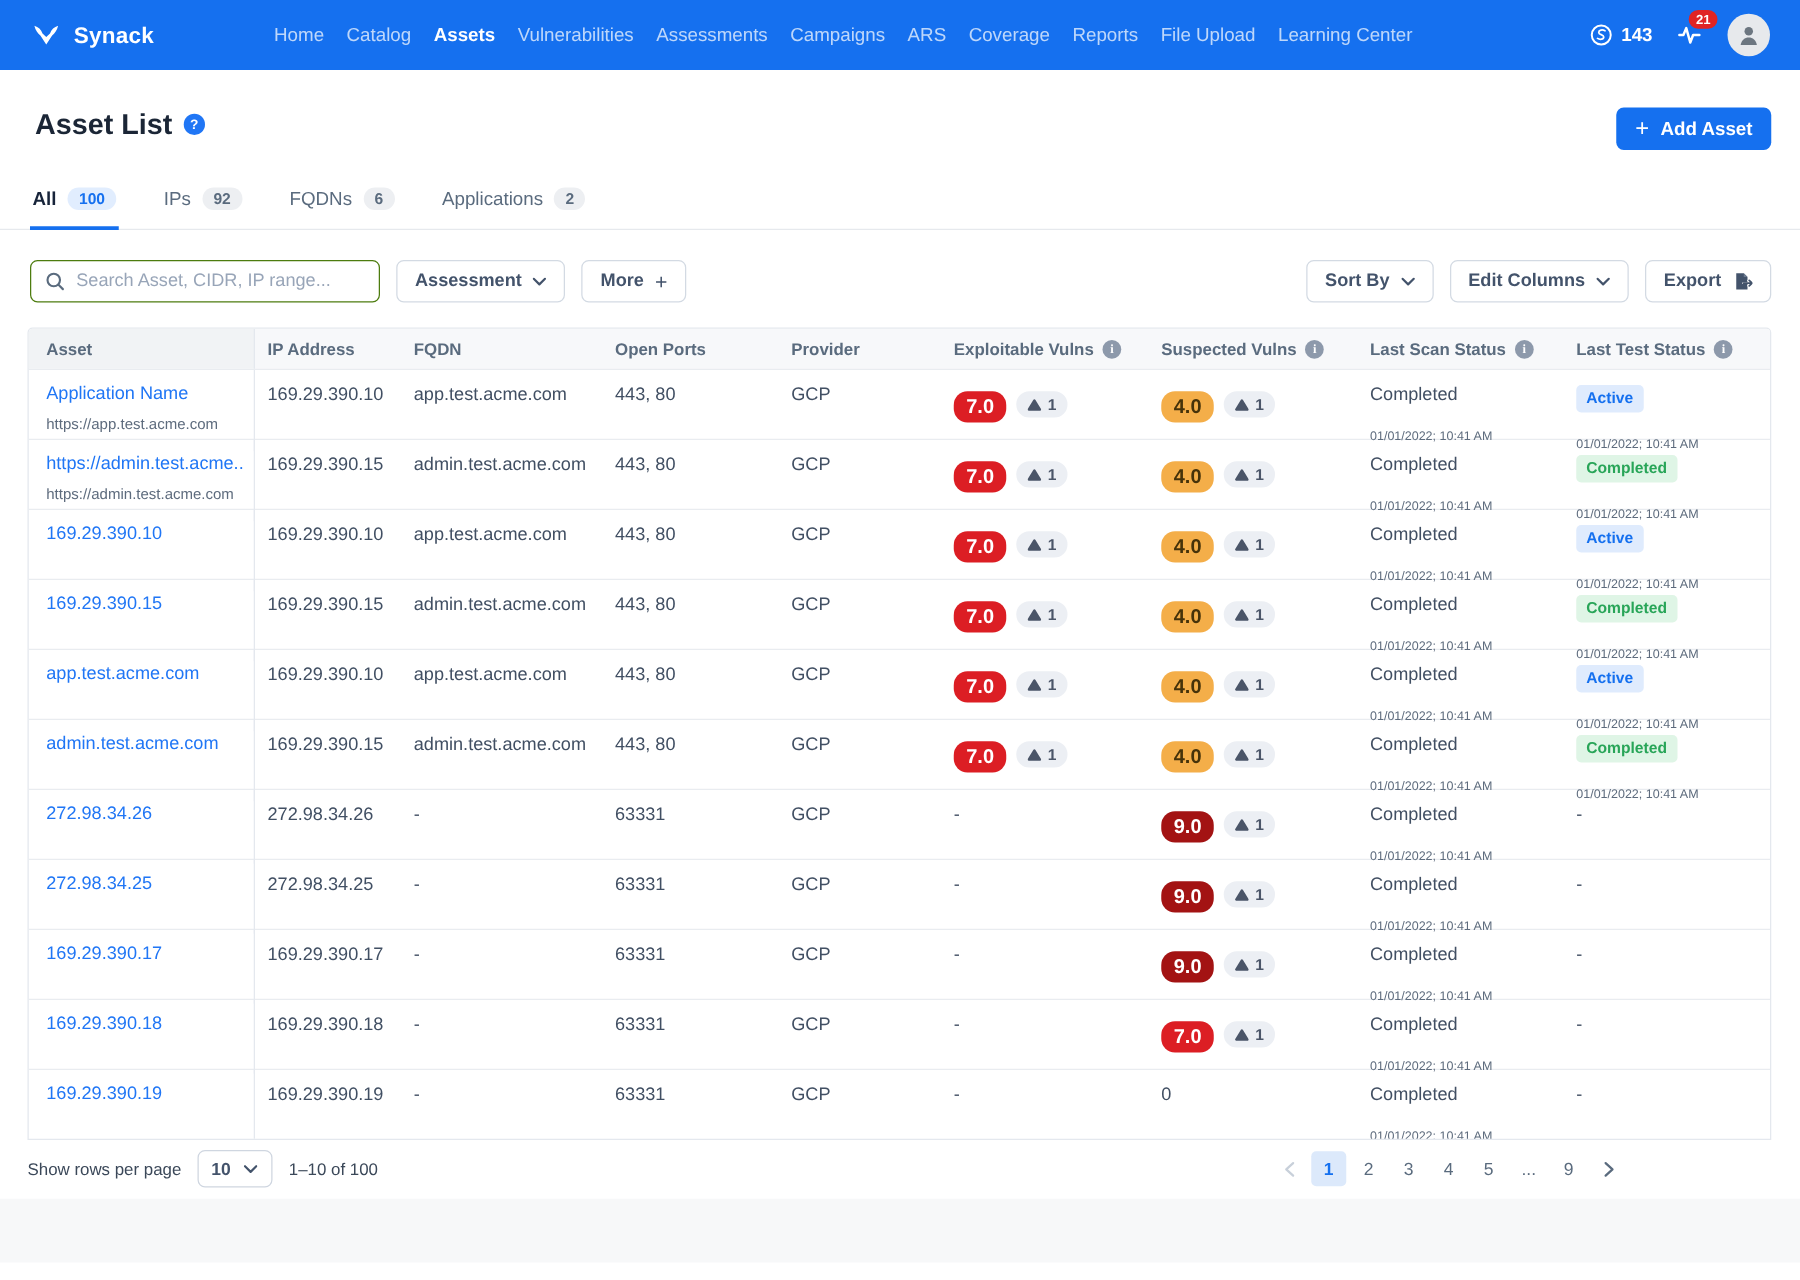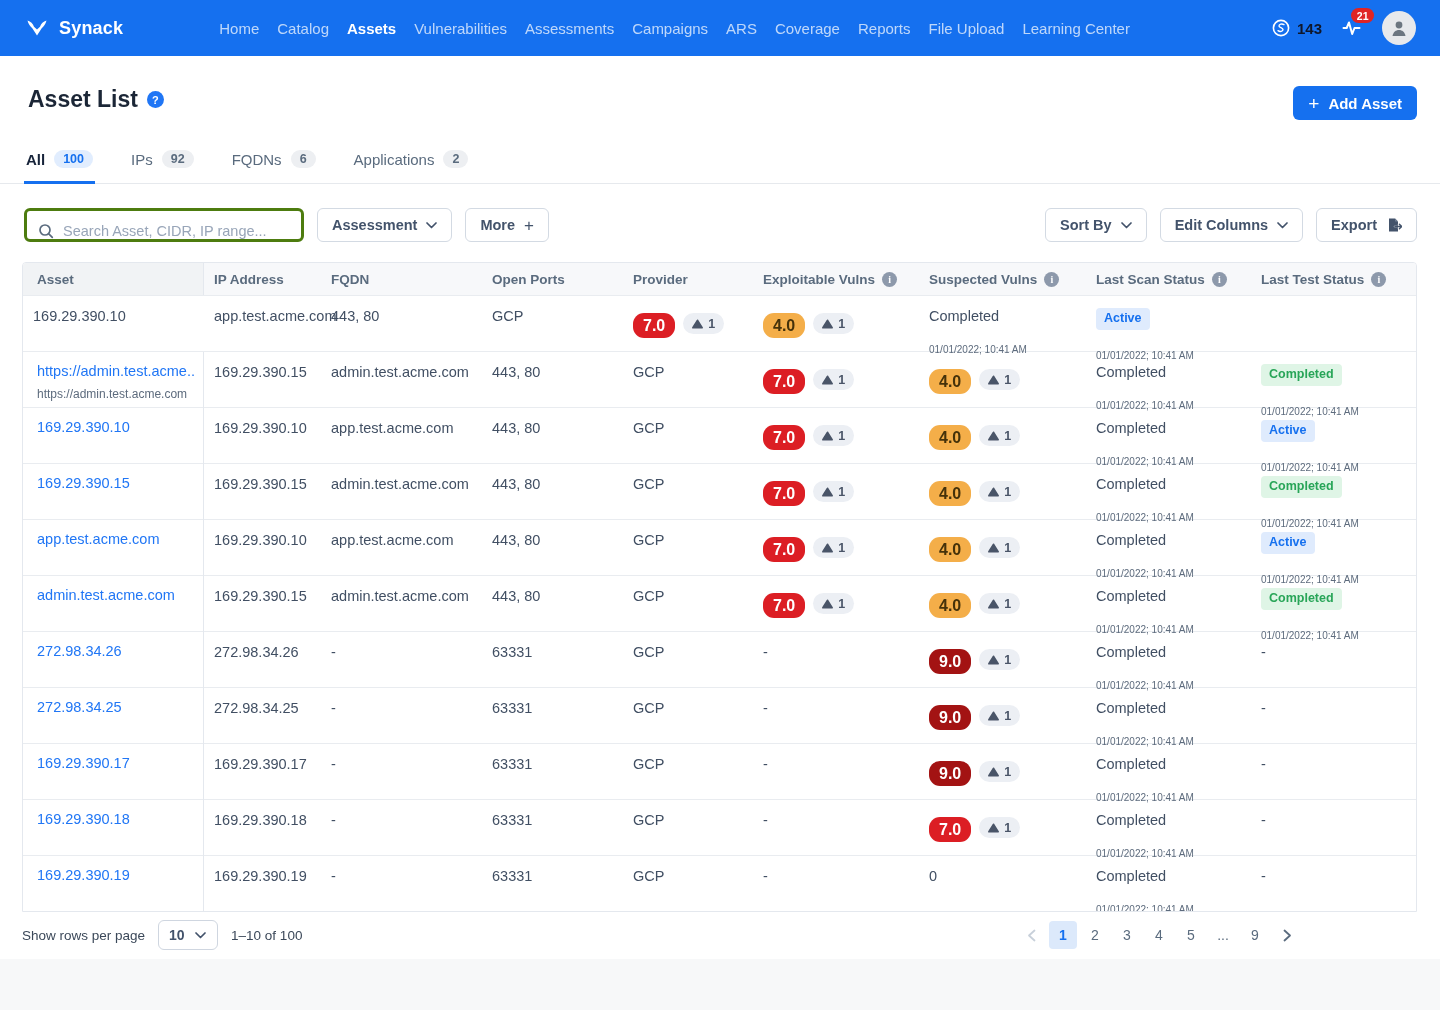--- a/index.html
+++ b/index.html
@@ -11,21 +11,21 @@
     --cols:181px 117px 161px 141px 130px 166px 167px 165px 167px;
   }
 
   
   .topnav{ height:56px; background:var(--blue); display:flex; align-items:center; padding:0 24px; }
   .brand{ display:flex; align-items:center; gap:9px; color:#fff; font-size:18px; font-weight:700; letter-spacing:.2px; }
   .nav-items{ display:flex; gap:18px; margin-left:96px; }
   .nav-item{ color:rgba(255,255,255,.72); font-size:15px; font-weight:500; cursor:pointer; white-space:nowrap; }
   .nav-item.active{ color:#fff; font-weight:700; }
   .nav-right{ margin-left:auto; display:flex; align-items:center; gap:20px; }
-  .credits{ display:flex; align-items:center; gap:7px; color:#0f172a; font-size:15px; font-weight:600; cursor:pointer; }
+  .credits{ display:flex; align-items:center; gap:7px; color:#ffffff; font-size:15px; font-weight:600; cursor:pointer; }
   .alerts{ position:relative; cursor:pointer; display:flex; align-items:center; }
   .alert-badge{ position:absolute; top:-11px; right:-12px; background:#E02424; color:#fff; font-size:10.5px; font-weight:700; border-radius:9px; padding:1.5px 5.5px; }
   .avatar{ width:34px; height:34px; border-radius:50%; background:#E7E9EC; display:flex; align-items:center; justify-content:center; cursor:pointer; }
 
   
   .page-head{ display:flex; justify-content:space-between; align-items:flex-start; padding:30px 23px 0 28px; }
   .title-wrap{ display:flex; align-items:center; gap:9px; }
   .page-title{ font-size:23px; font-weight:700; color:#1b2636; }
   .help-icon{ width:17px; height:17px; border-radius:50%; background:#2076F5; color:#fff; font-size:11px; font-weight:700; display:flex; align-items:center; justify-content:center; cursor:pointer; }
   .add-asset{ background:var(--blue); border:none; color:#fff; height:34px; padding:0 15px; border-radius:6px; font-size:15px; font-weight:600; display:inline-flex; align-items:center; gap:9px; cursor:pointer; font-family:inherit; }
@@ -36,21 +36,21 @@
   .tabs{ display:flex; gap:34px; }
   .tab{ display:flex; align-items:center; gap:9px; font-size:15px; color:var(--muted); font-weight:500; padding:0 2px 13px; border-bottom:3px solid transparent; margin-bottom:-1px; cursor:pointer; }
   .tab.active{ color:#17243a; font-weight:700; border-bottom-color:var(--blue); }
   .count-pill{ background:#EDEFF2; color:var(--muted); border-radius:10px; padding:2px 9px; font-size:12.5px; font-weight:600; }
   .tab.active .count-pill{ background:#E1EDFE; color:var(--blue); }
   .last-updated{ display:flex; align-items:center; gap:9px; font-size:13.5px; color:#3b4859; padding-bottom:13px; }
   .refresh-btn{ cursor:pointer; display:flex; }
 
   
   .filter-bar{ display:flex; align-items:center; gap:13px; padding:24px 23px 20px 24px; }
-  .search-box{ width:280px; height:34px; border:3px solid #4d7c0f; border-radius:6px; display:flex; align-items:flex-end; gap:9px; padding:0 11px; }
+  .search-box{ width:280px; height:34px; border:1px solid #4d7c0f; border-radius:6px; display:flex; align-items:center; gap:9px; padding:0 11px; }
   .search-box input{ border:none; outline:none; width:100%; font-size:14.5px; color:#414f63; font-family:inherit; }
   .search-box input::placeholder{ color:#98a5b8; }
   .btn{ height:34px; border:1px solid #d3dae3; border-radius:6px; background:#fff; color:#43536b; font-size:14.5px; font-weight:600; display:inline-flex; align-items:center; gap:9px; padding:0 14px; cursor:pointer; font-family:Liberation Sans, sans-serif; white-space:nowrap; }
   .btn .plus{ font-size:17px; font-weight:500; color:#43536b; line-height:1; }
   .spacer{ flex:1; }
 
   
   .table{ margin:0 23px 0 22px; border:1px solid var(--border); border-radius:4px 4px 0 0; overflow:hidden; }
   .grid{ display:grid; grid-template-columns:var(--cols); }
   .thead{ background:#f7f8fa; height:32px; }
@@ -256,20 +256,24 @@
     <span class="th-label">Last Scan Status</span>
     <span class="info-icon">i</span>
   </div>
       <div class="th">
     <span class="th-label">Last Test Status</span>
     <span class="info-icon">i</span>
   </div>
     </div>
   <div id="tbody">
       <div class="trow grid">
+    <div class="td asset-td">
+      <a class="asset-link">Application Name</a>
+      <div class="asset-sub">https://app.test.acme.com</div>
+    </div>
     <div class="td">169.29.390.10</div>
     <div class="td">app.test.acme.com</div>
     <div class="td">443, 80</div>
     <div class="td">GCP</div>
     <div class="td vuln">
       <span class="sev red">7.0</span>
       <span class="vcount">
         <svg width="11" height="10" viewBox="0 0 24 22">
               <path d="M12 3 22 19H2z" fill="#4a5568" stroke="#4a5568" stroke-width="4" stroke-linejoin="round"></path>
             </svg>

